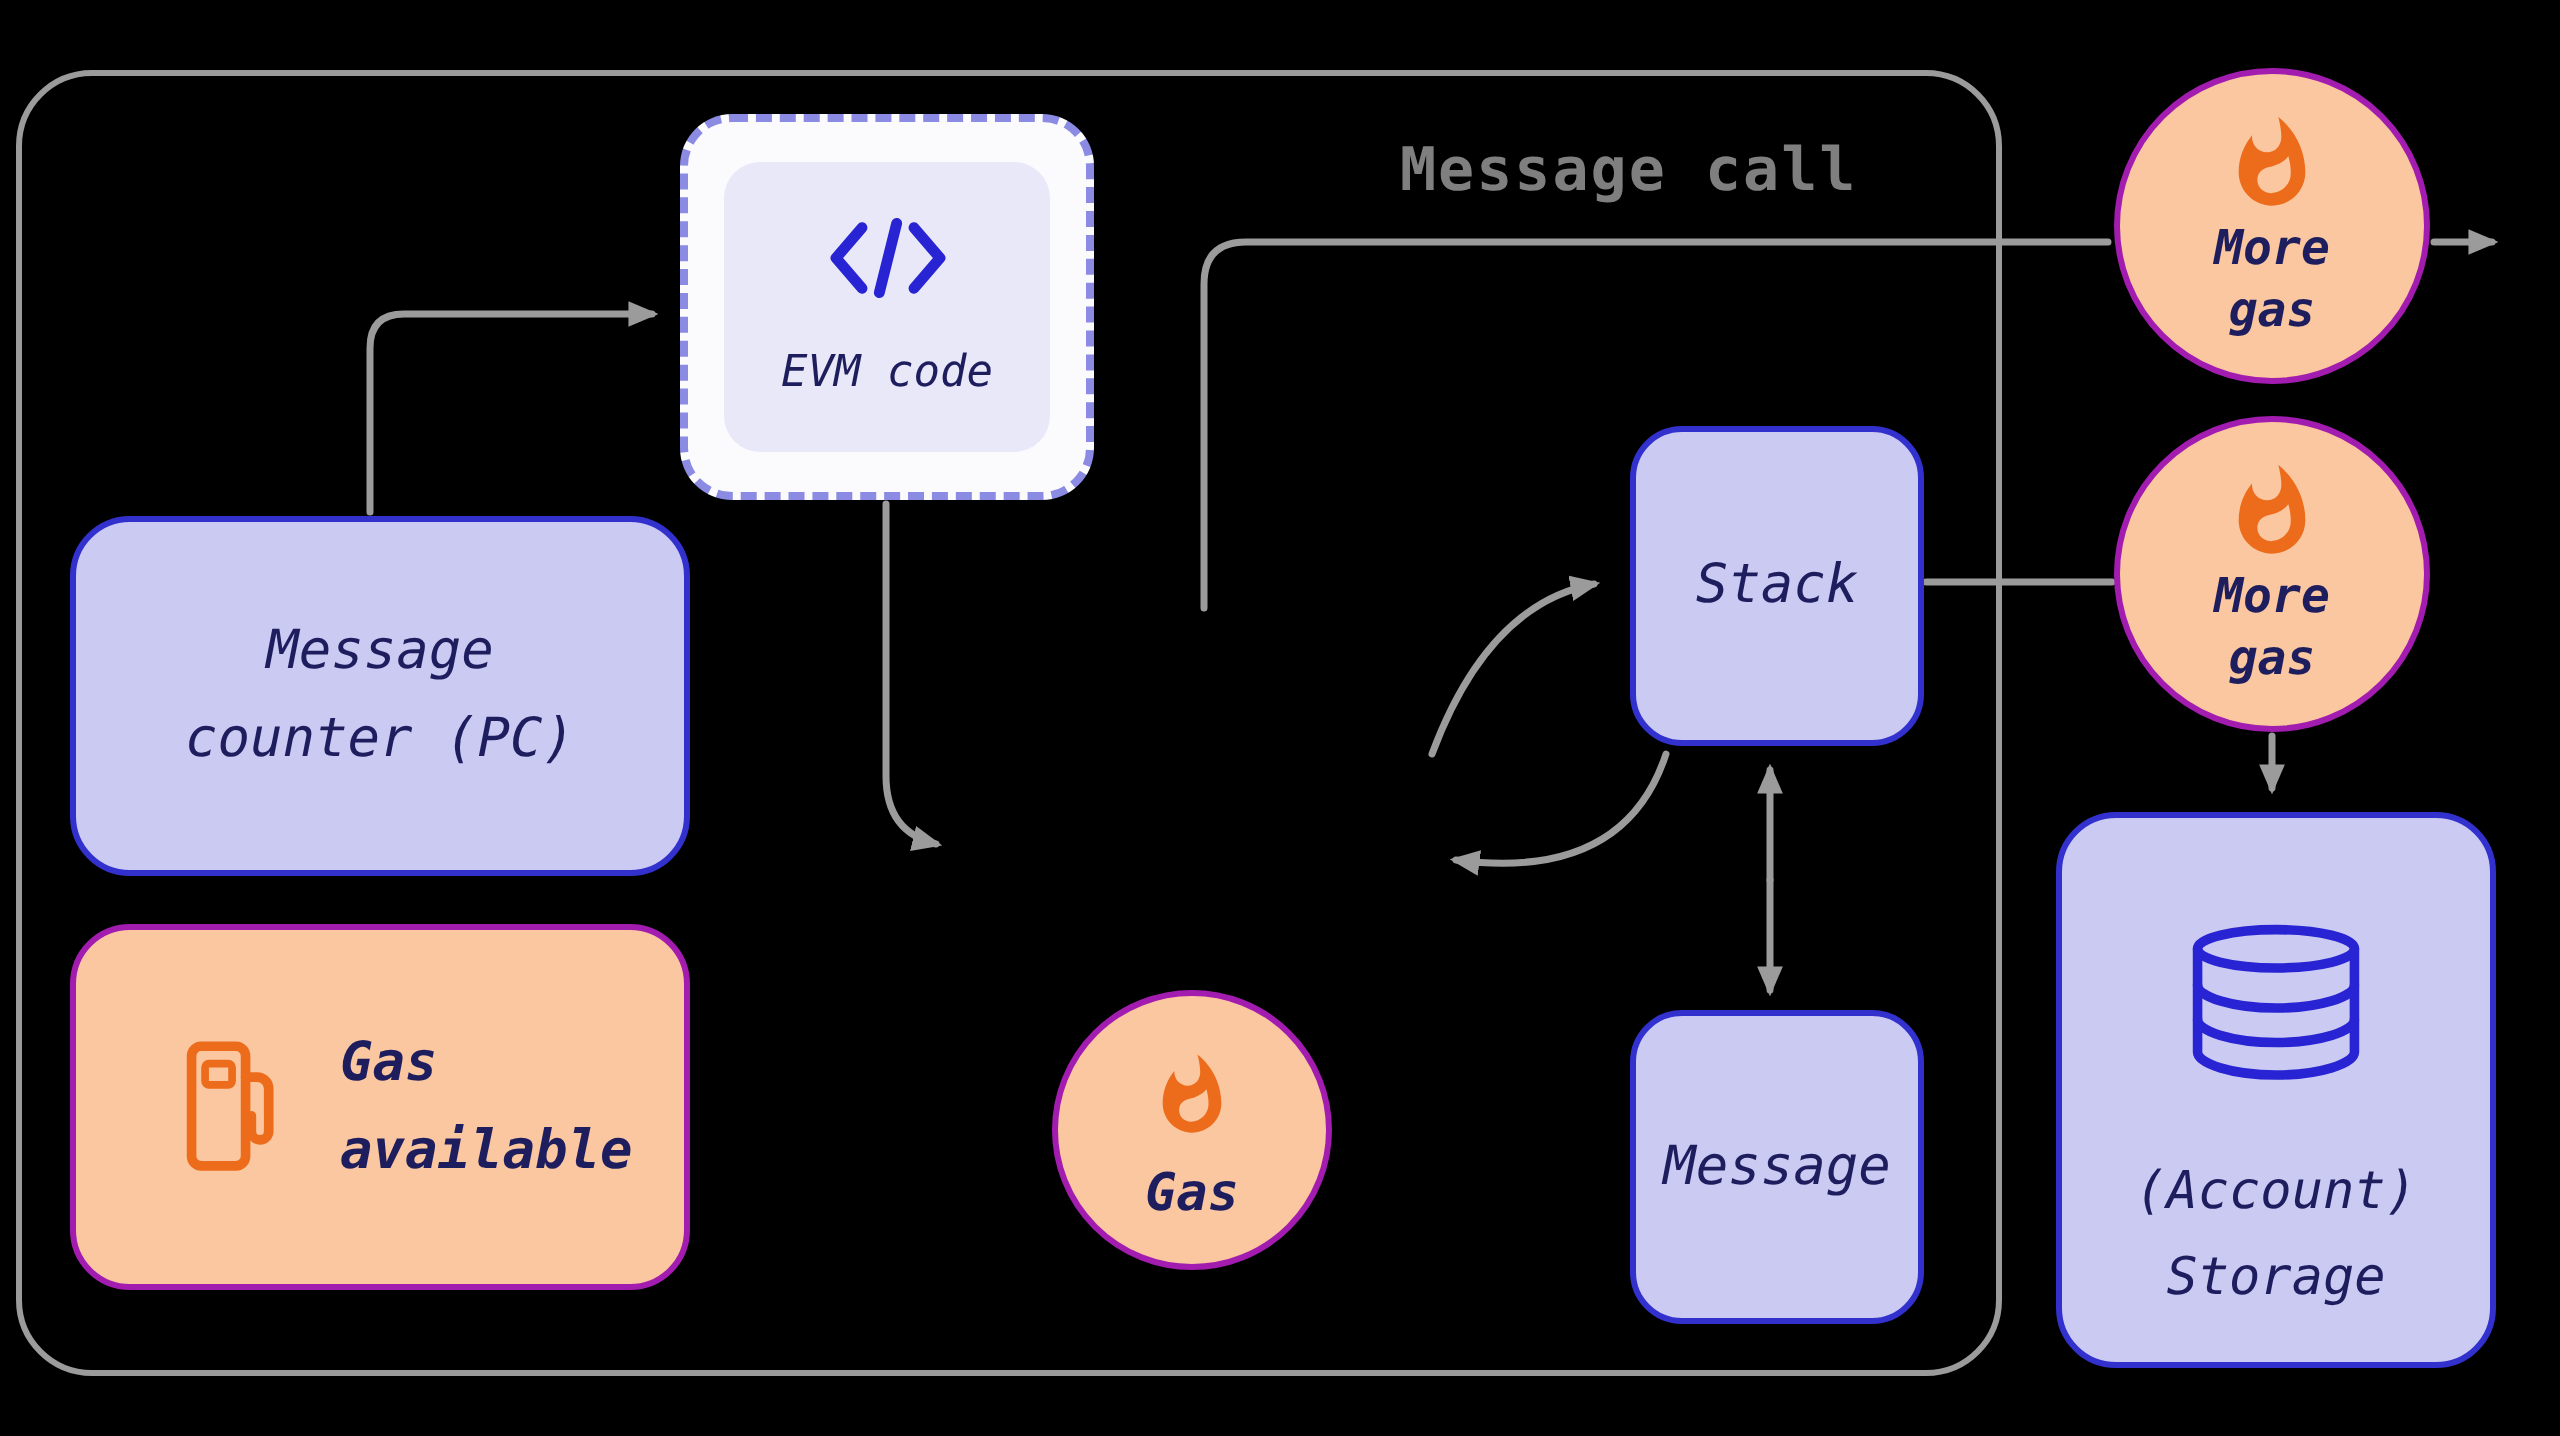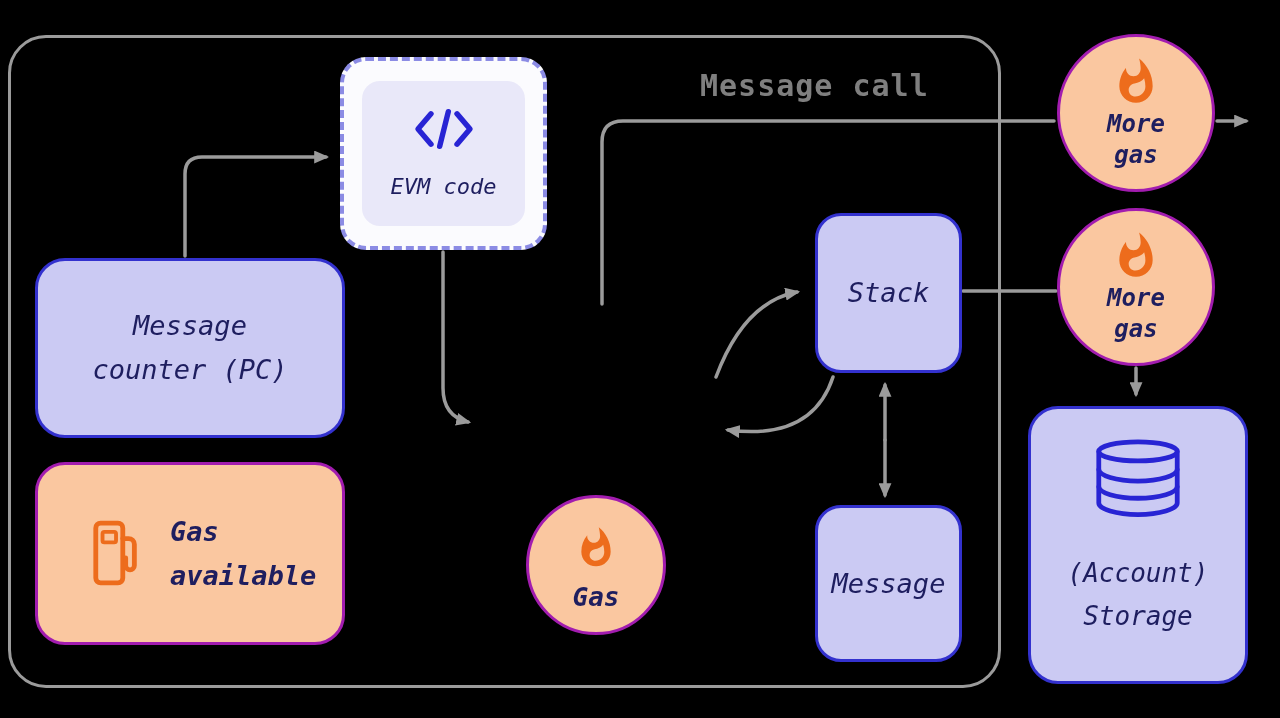--- a/index.html
+++ b/index.html
@@ -62,21 +62,21 @@
   .memory-box{left:815px;top:505px;width:147px;height:157px;border-radius:26px;box-sizing:border-box;}
   .stack-box .label,.memory-box .label{font-size:27px;}
 
   .moregas{width:158px;height:158px;box-sizing:border-box;padding-top:20px;gap:2px;}
   .moregas-top{left:1057px;top:34px;}
   .moregas-mid{left:1057px;top:208px;}
   .moregas .label{font-size:24px;line-height:1.28;}
 
   .storage-box{
     left:1028px;top:406px;width:220px;height:278px;border-radius:30px;box-sizing:border-box;
-    display:flex;flex-direction:column;align-items:center;padding-top:29px;gap:26px;
+    display:flex;flex-direction:column;align-items:center;padding-top:52px;gap:26px;
   }
   .storage-box .label{font-size:26px;line-height:1.65;}
 </style>
 </head>
 <body>
 
 <div id="canvas">
 
   <svg id="arrows" width="1280" height="718" viewBox="0 0 1280 718">
     <defs>

